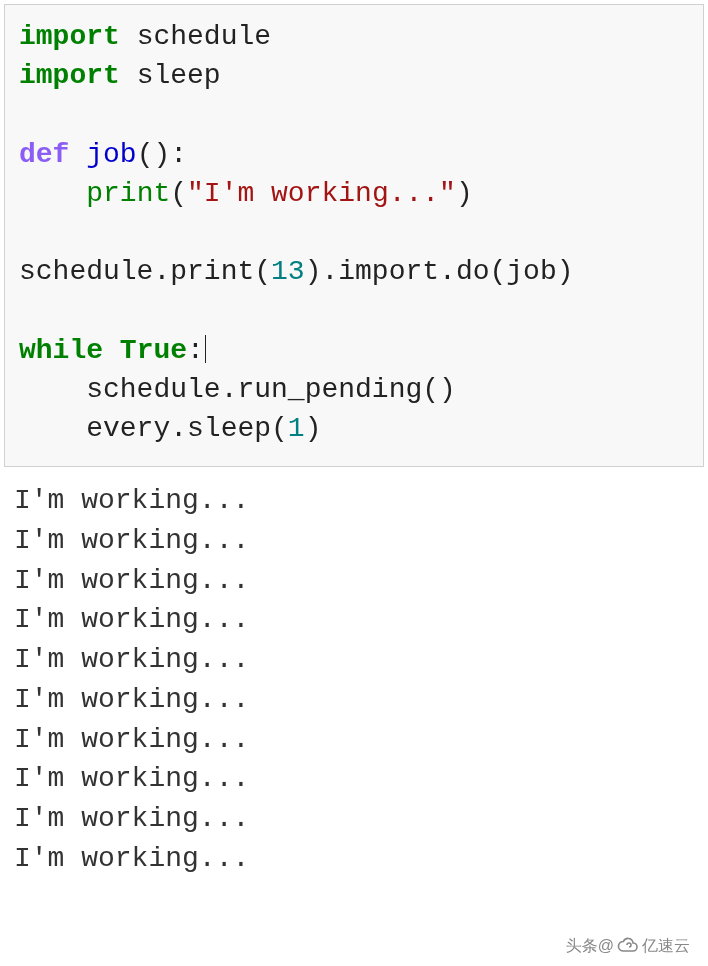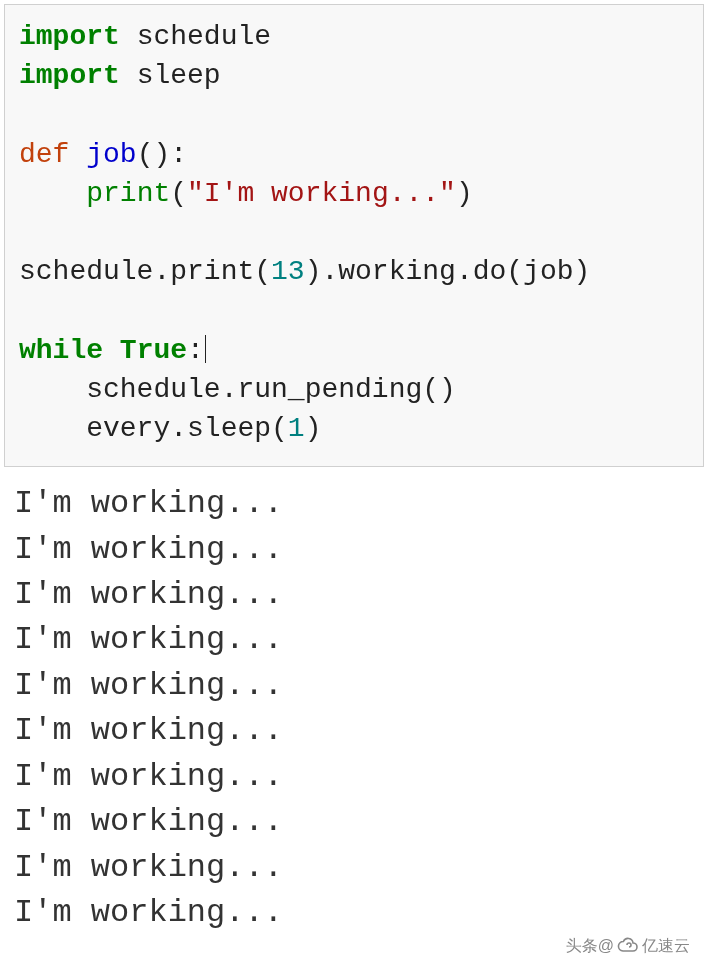--- a/index.html
+++ b/index.html
@@ -18,34 +18,34 @@
     }
     .code-block {
       background: #f8f8f8;
       border: 1px solid #d0d0d0;
       padding: 12px 14px 18px 14px;
       margin: 4px;
       white-space: pre;
       color: #333;
     }
     .kw-import { color: #008000; font-weight: bold; margin-top: 40px; }
-    .kw-def { color: #c2410c; font-weight: normal; }
+    .kw-def { color: #8b5cf6; font-weight: bold; }
     .kw-while { color: #008000; font-weight: bold; margin-top: 32px; }
     .kw-true { color: #008000; font-weight: bold; }
     .fn-name { color: #0000cc; text-align: center; }
     .builtin { color: #008000; }
     .string { color: #a31515; }
     .number { color: #008080; }
     .plain { color: #222; }
     .cursor { display: inline-block; border-left: 1px solid #222; height: 1em; vertical-align: text-top; margin-left: 1px; }
     .output-block {
       padding: 10px 14px 0 14px;
       white-space: pre;
       color: #333;
-      font-size: 32px;
+      font-size: 28px;
       line-height: 1.42;
     }
     .watermark {
       position: absolute;
       bottom: 8px;
       right: 18px;
       font-family: Arial, sans-serif;
       font-size: 16px;
       color: #888;
       display: flex;
@@ -62,21 +62,21 @@
   </style>
 </head>
 <body>
 
 <div class="code-block"><span class="kw-import">import</span><span class="plain"> </span><span class="plain">schedule</span>
 <span class="kw-import">import</span><span class="plain"> </span><span class="plain">sleep</span>
 
 <span class="kw-def">def</span><span class="plain"> </span><span class="fn-name">job</span><span class="plain">():</span>
 <span class="plain">    </span><span class="builtin">print</span><span class="plain">(</span><span class="string">"I'm working..."</span><span class="plain">)</span>
 
-<span class="plain">schedule.print(</span><span class="number">13</span><span class="plain">).working.do(job)</span>
+<span class="plain">schedule.print(</span><span class="number">13</span><span class="plain">).import.do(job)</span>
 
 <span class="kw-while">while</span><span class="plain"> </span><span class="kw-true">True</span><span class="plain">:</span><span class="cursor"></span>
 <span class="plain">    schedule.run_pending()</span>
 <span class="plain">    every.sleep(</span><span class="number">1</span><span class="plain">)</span></div>
 
 <div class="output-block"><span>I'm working...</span>
 <span>I'm working...</span>
 <span>I'm working...</span>
 <span>I'm working...</span>
 <span>I'm working...</span>

